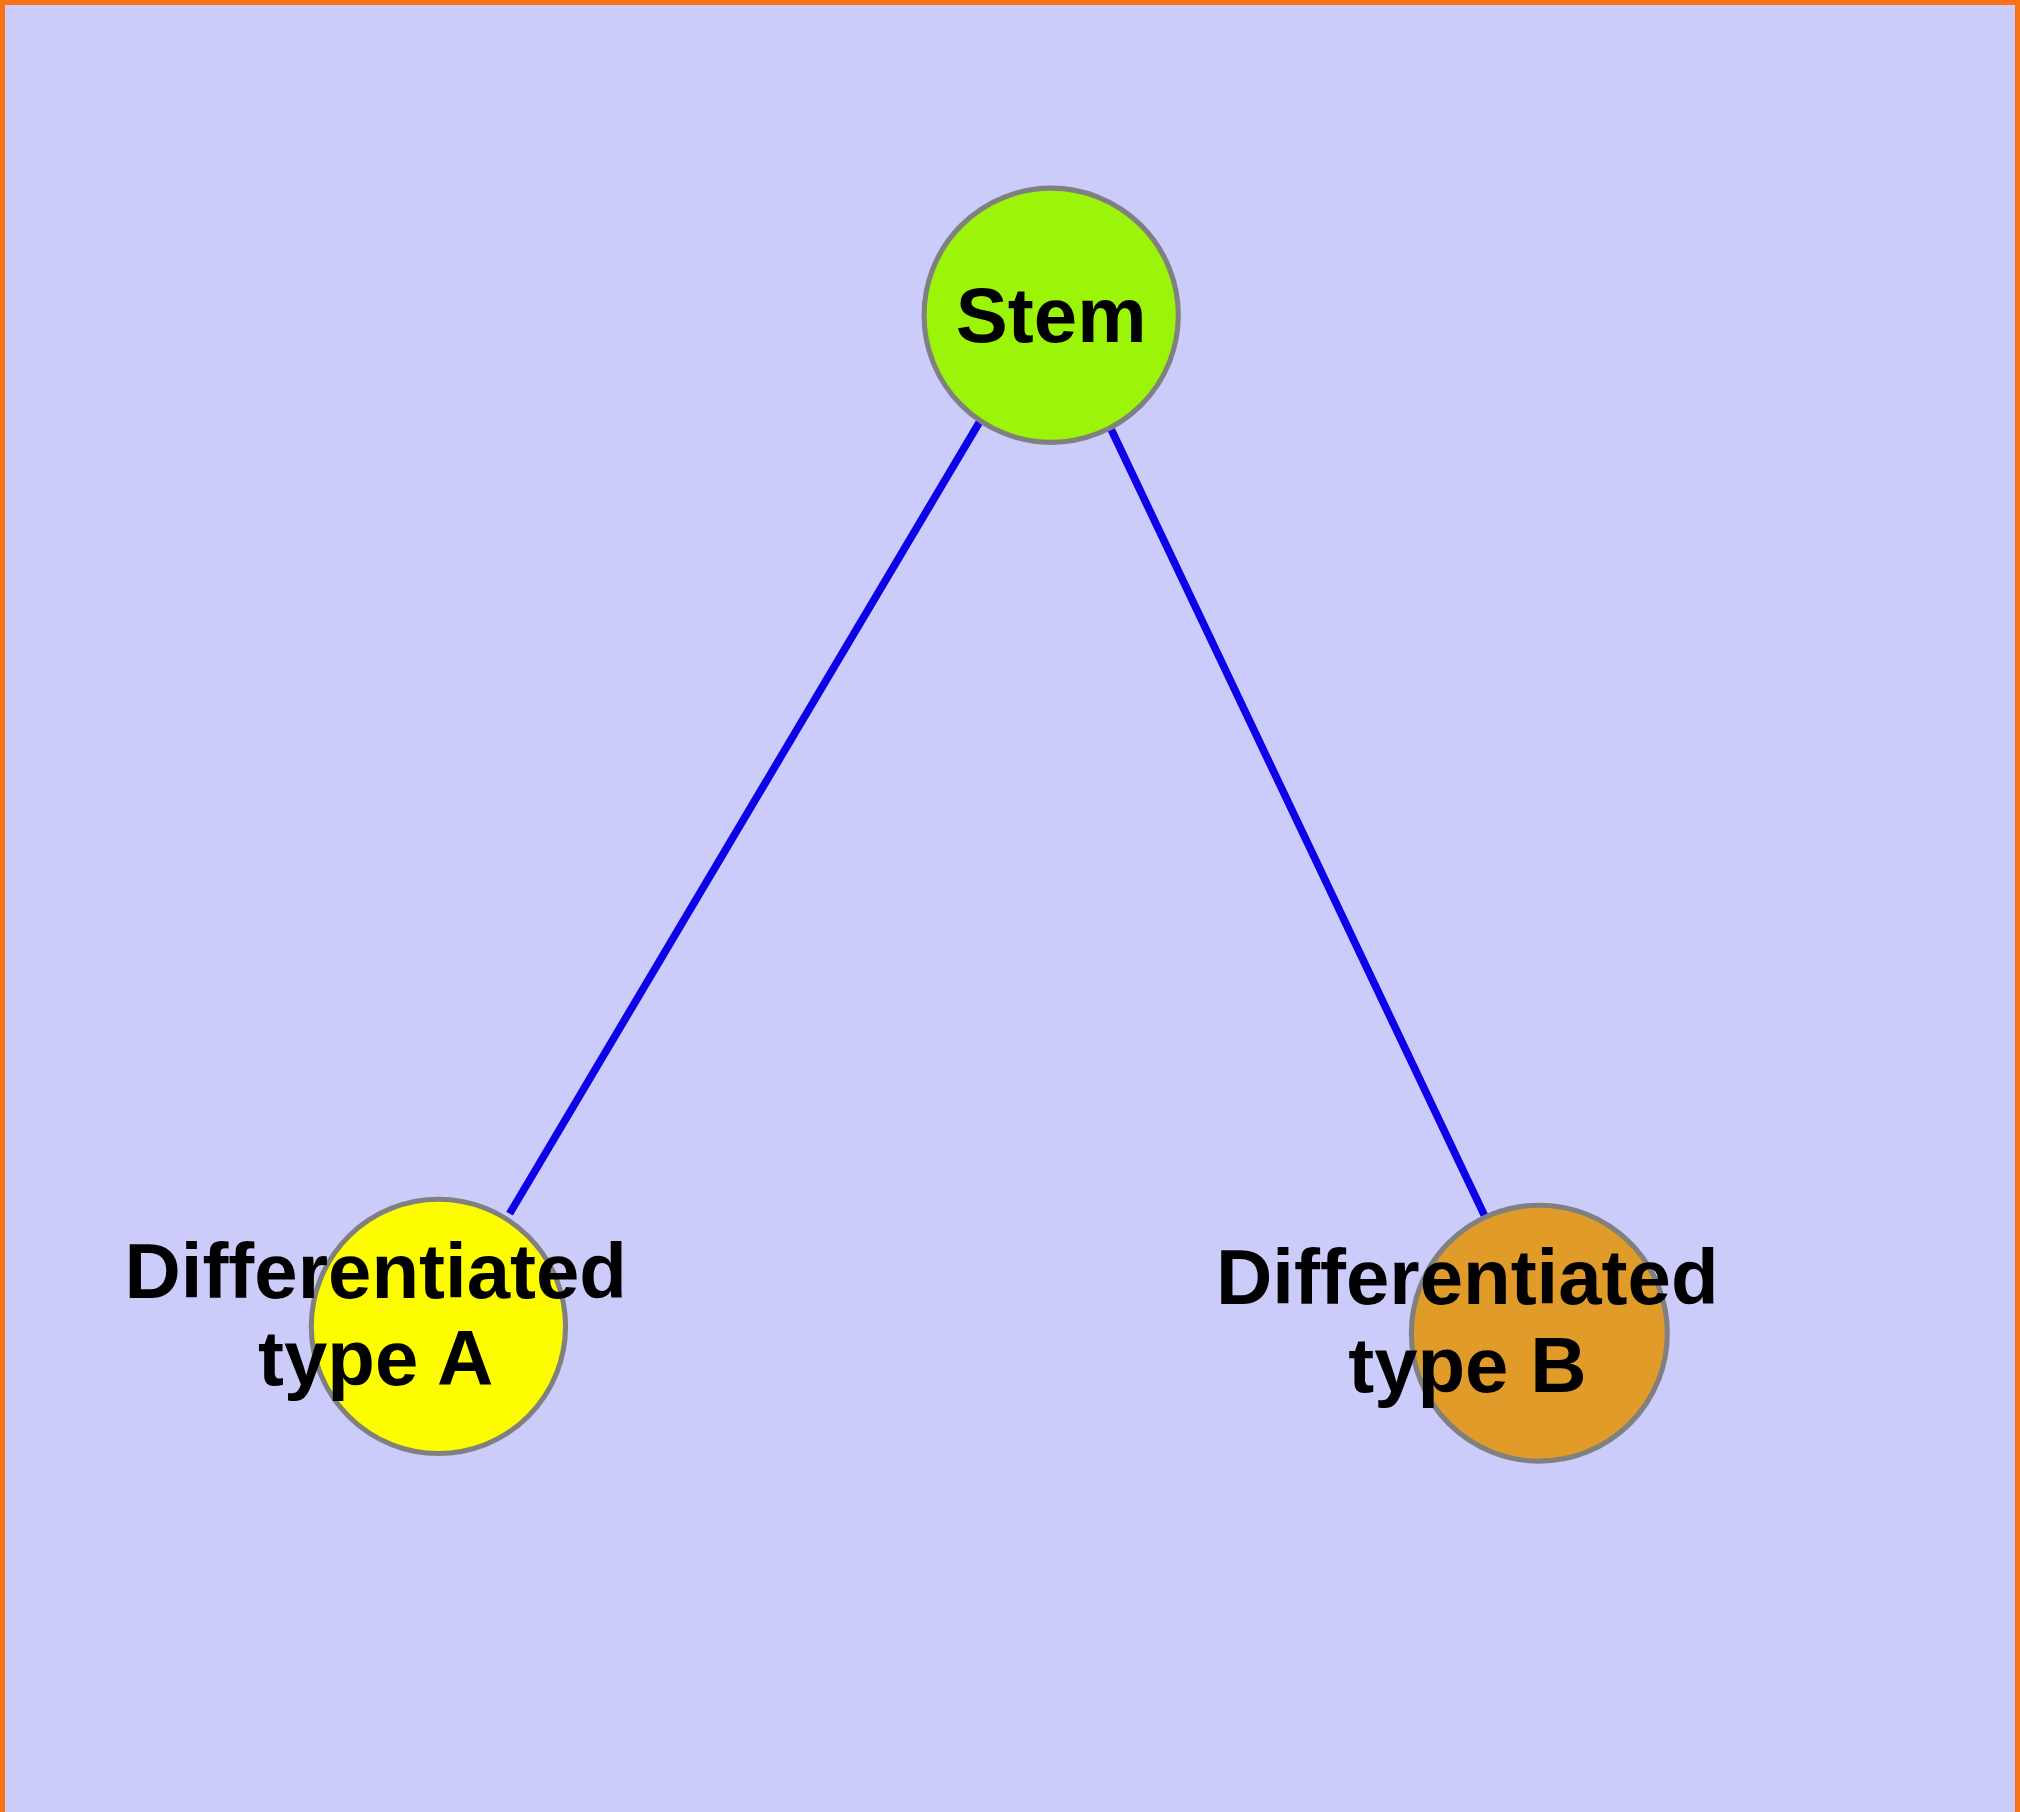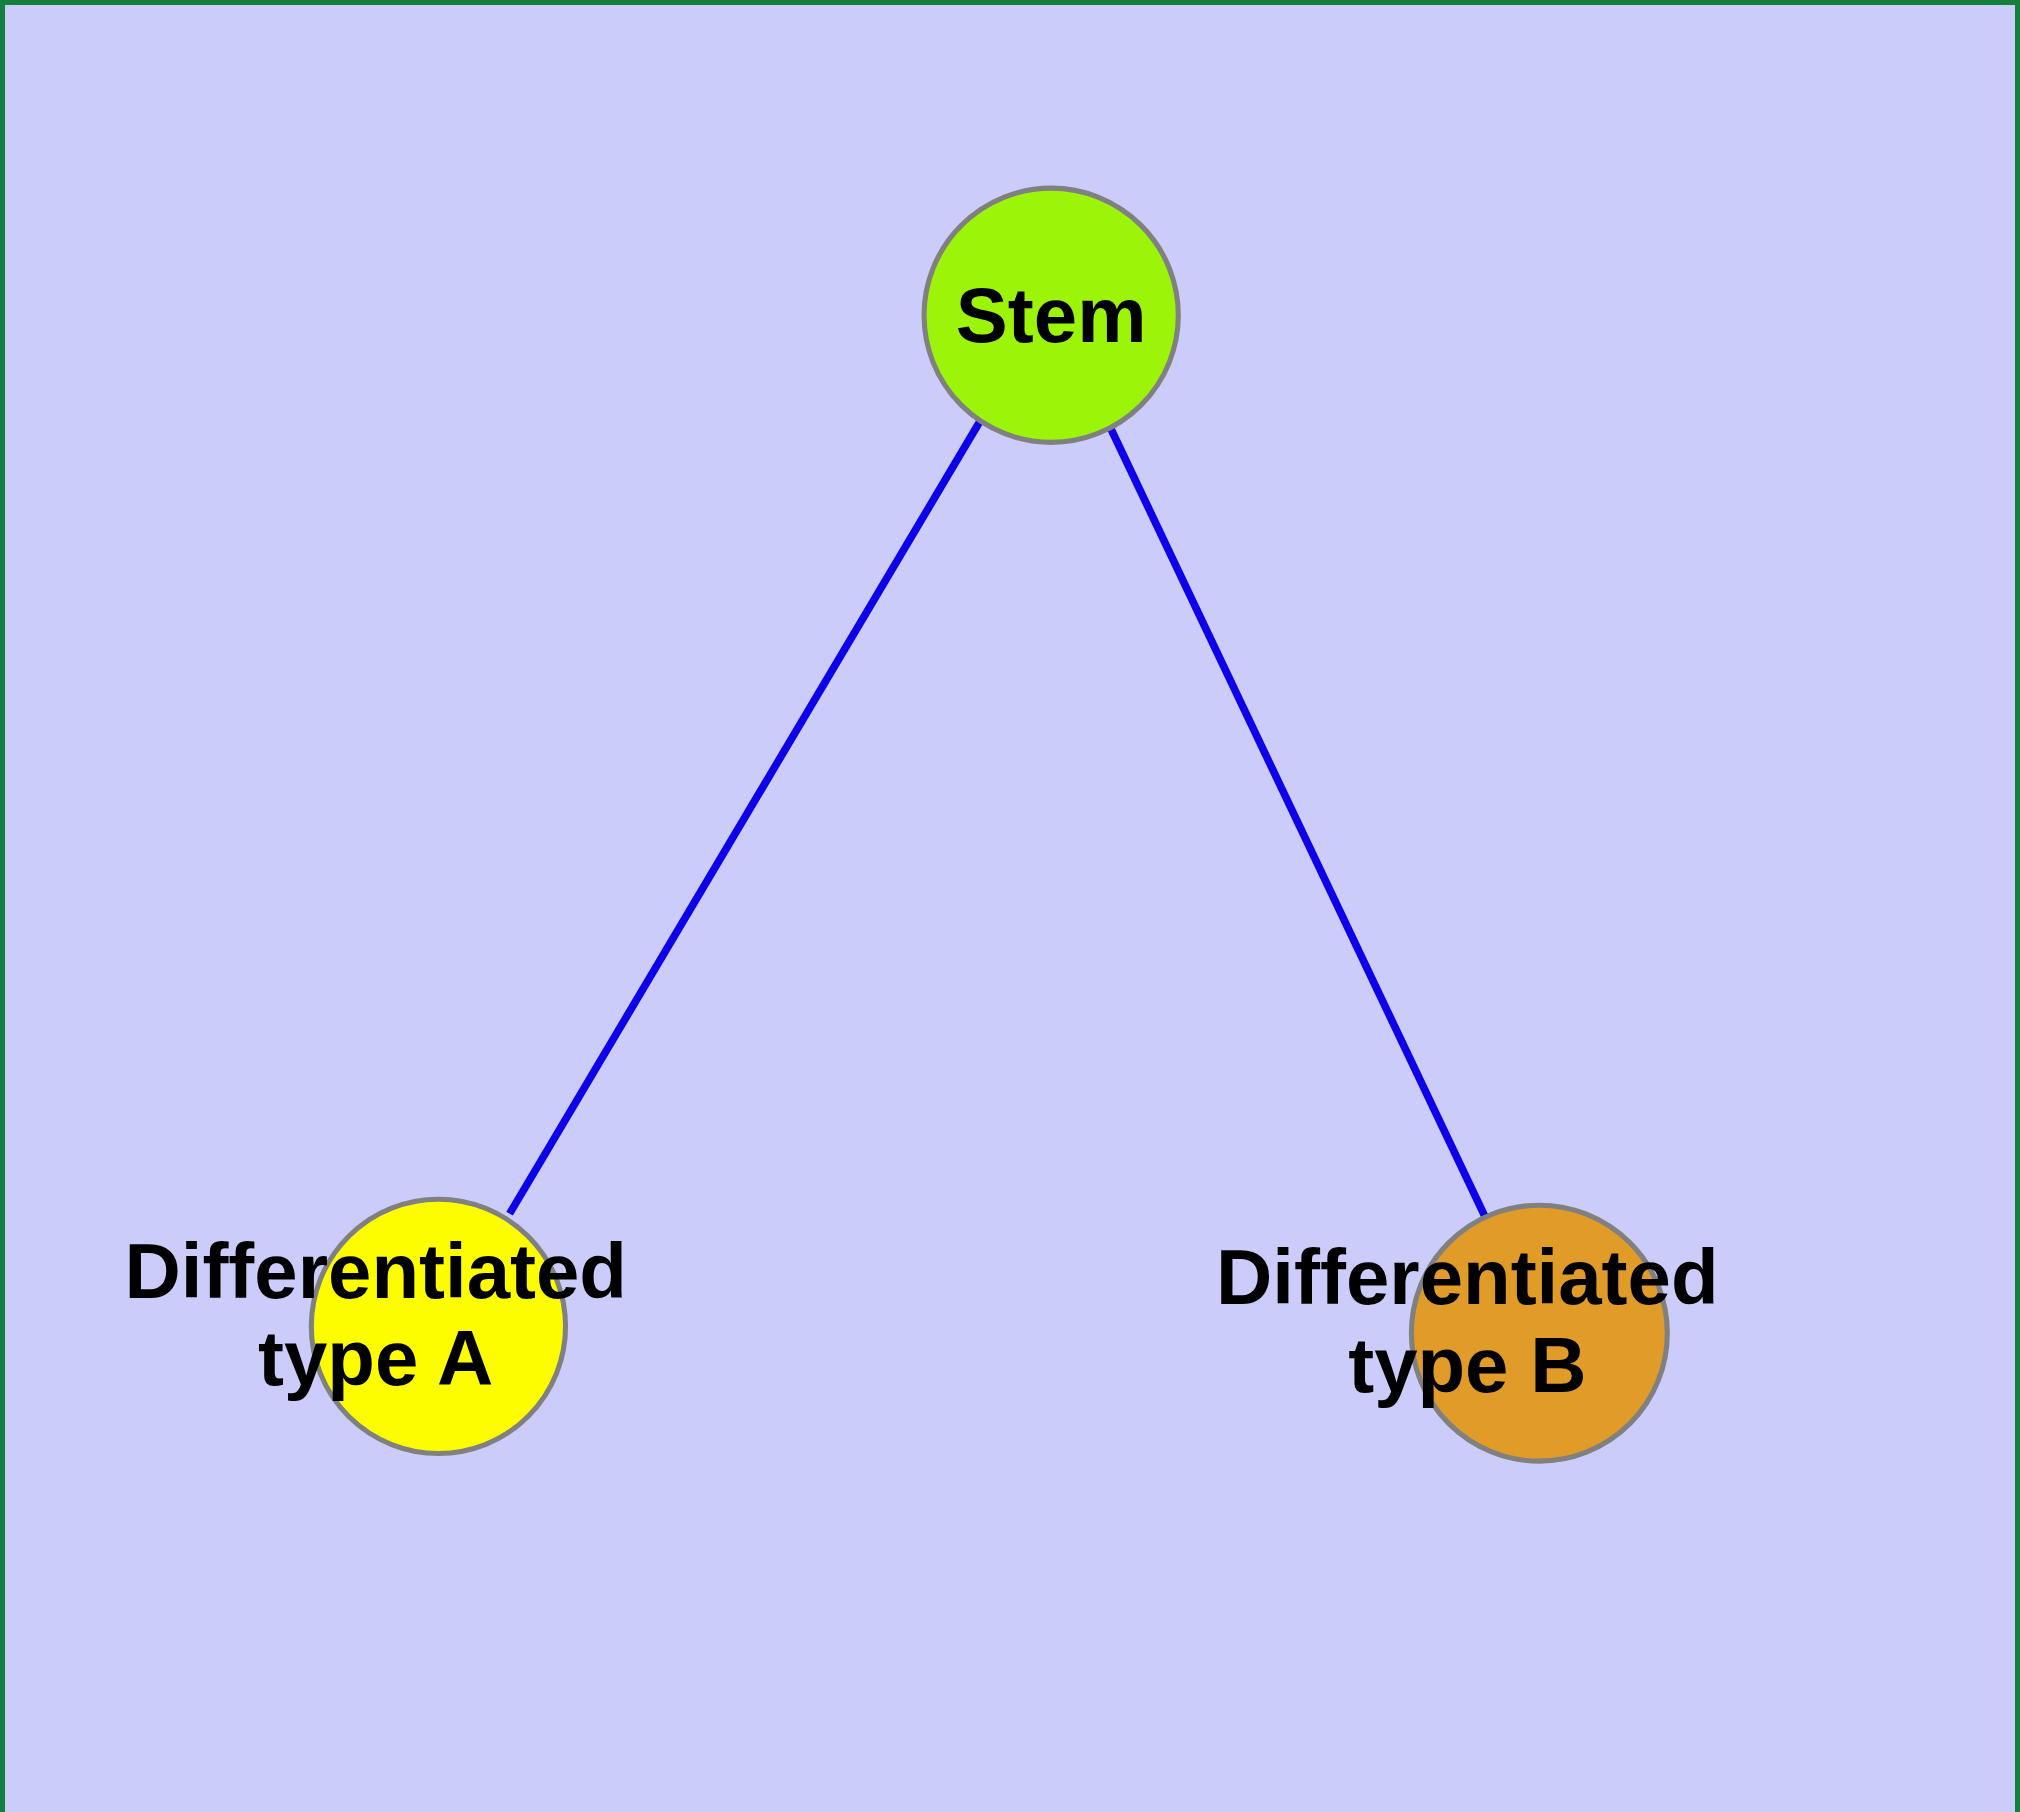--- a/index.html
+++ b/index.html
@@ -4,21 +4,21 @@
 <style>
   html, body {
     margin: 0;
     padding: 0;
     background: #ffffff;
   }
   #canvas {
     position: relative;
     width: 2021px;
     height: 1812px;
-    background: #15803d;
+    background: #f97316;
     overflow: hidden;
     font-family: "Liberation Sans", sans-serif;
   }
   #plot-area {
     position: absolute;
     left: 5.1px;
     top: 5.1px;
     width: 2010px;
     height: 1807px;
     background: #ccccfa;

